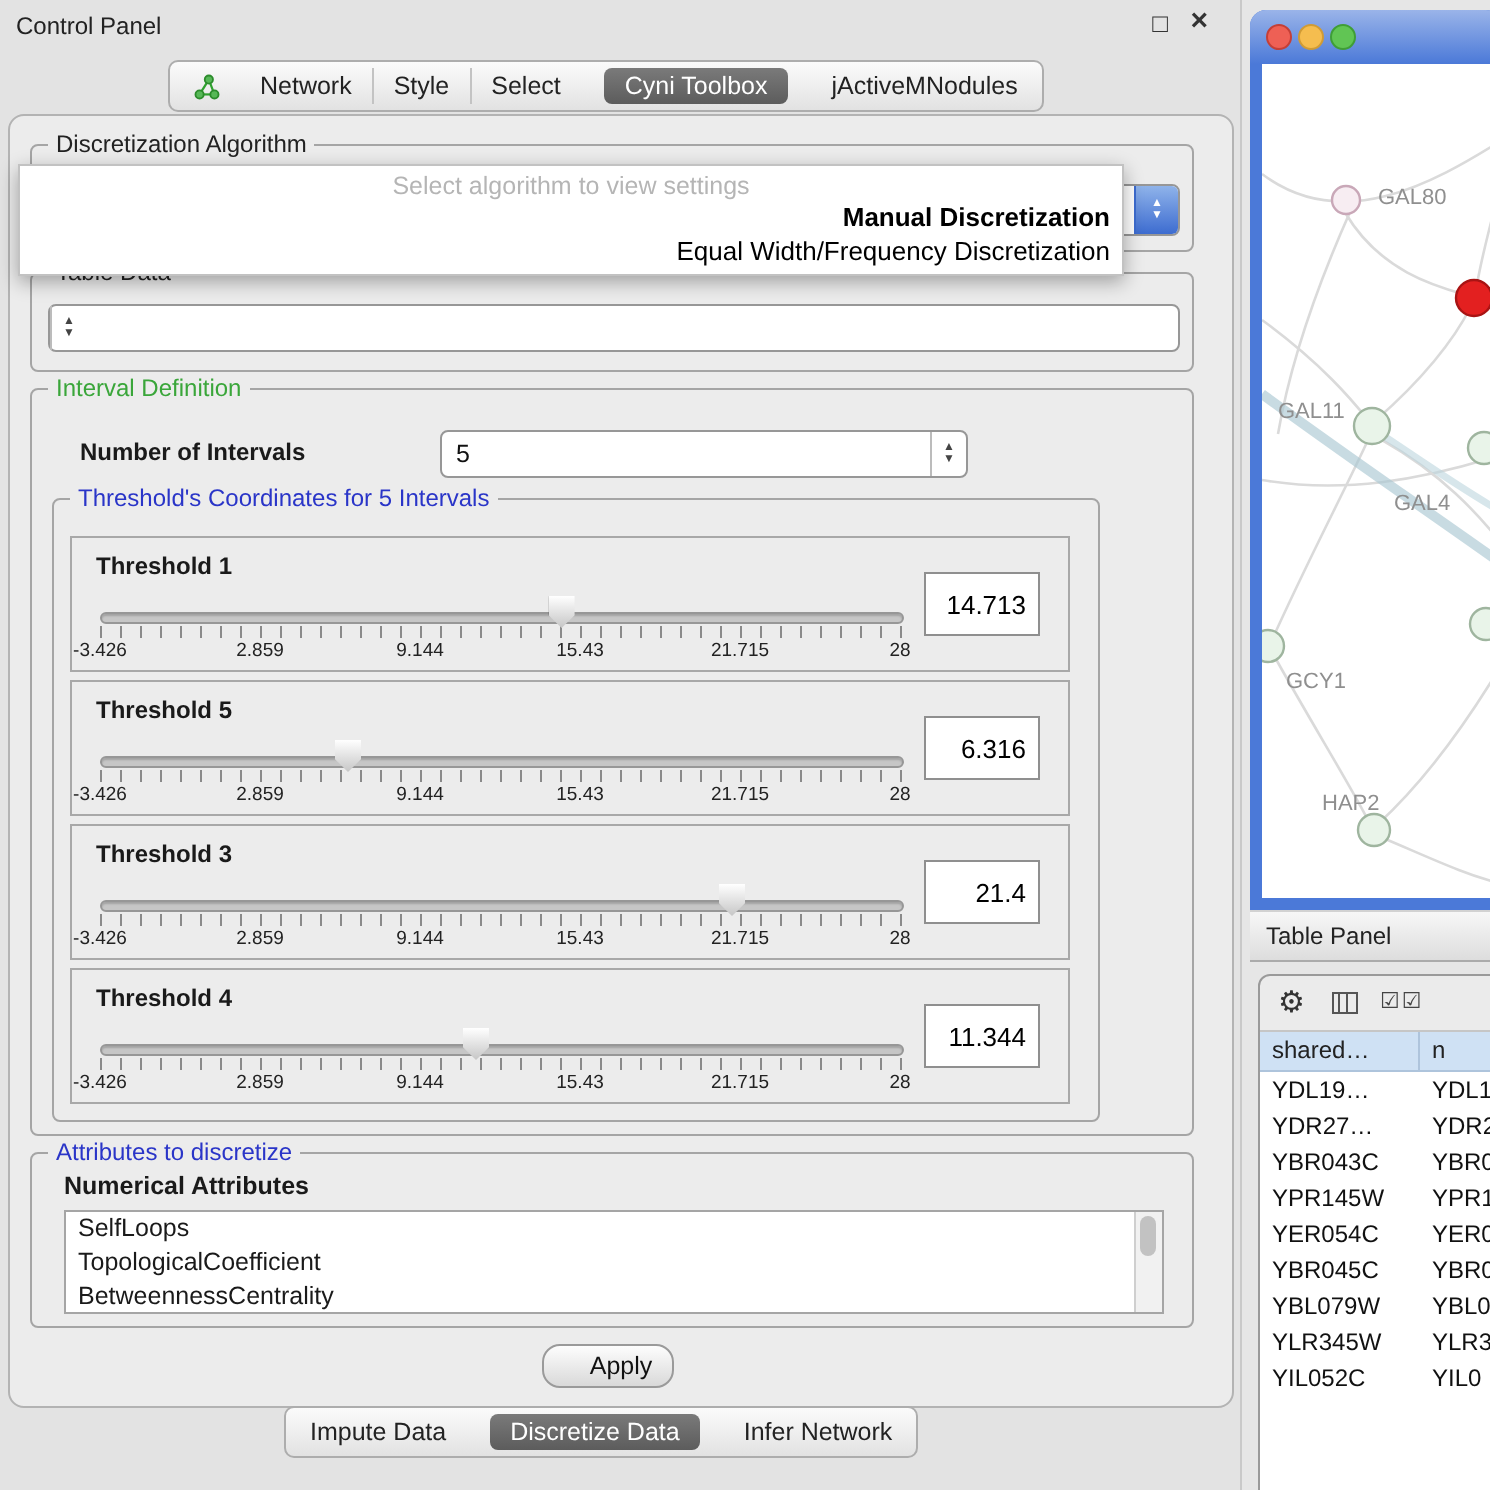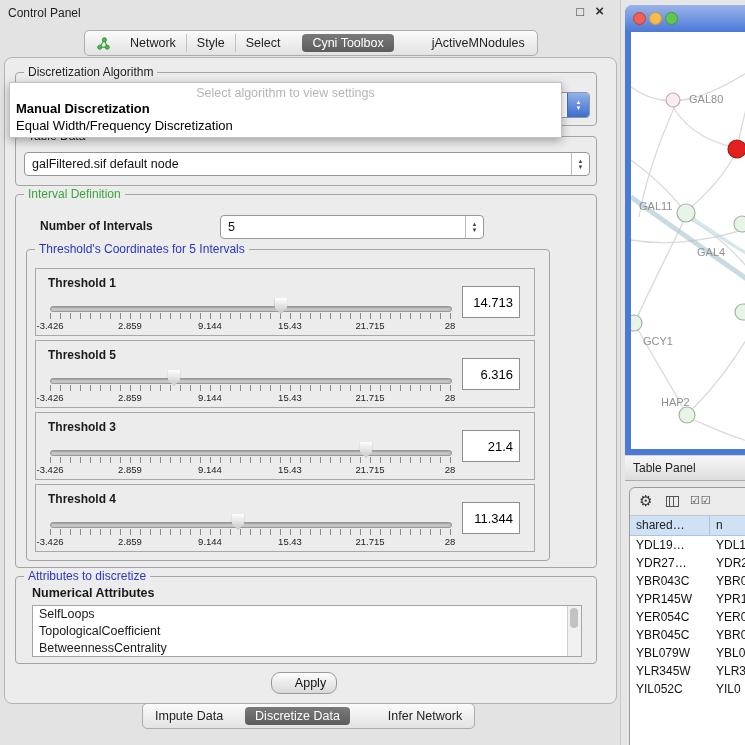--- a/index.html
+++ b/index.html
@@ -10,42 +10,42 @@
   .cp-title{position:absolute;left:8px;top:6px;font-size:12px;color:#222;}
   .winbtn{position:absolute;top:4px;font-size:13px;color:#333;cursor:default;}
   .winbtn.close{font-weight:bold;font-size:15px;top:2px;}
   
   .tabstrip{position:absolute;display:flex;align-items:center;height:24px;
             background:linear-gradient(#fbfbfb,#e2e2e2);border:1px solid #adadad;border-radius:5px;padding:0 2px;}
   .tab{display:flex;align-items:center;gap:20px;padding:2px 10px;font-size:12.5px;color:#222;white-space:nowrap;}
   .tab + .tab{border-left:1px solid #c3c3c3;}
   .tab.selected{background:linear-gradient(var(--tab-selected,#7a7a7a),#5c5c5c);color:#fff;border-radius:4px;
                 border-left:none;margin:0 12px;}
-  .tab.selected + .tab{border-left:none;margin-left:16px;}
+  .tab.selected + .tab{border-left:none;}
   
   .main{position:absolute;left:4px;top:57px;width:611px;height:645px;background:#ececec;
         border:1px solid #b3b3b3;border-radius:8px;}
   .fieldset{position:absolute;border:1px solid #a5a5a5;border-radius:4px;}
   .legend{position:absolute;top:-8px;left:8px;background:#ececec;padding:0 4px;font-size:12px;color:#222;white-space:nowrap;}
   .legend.green{color:var(--green-title,#3aa63a);}
   .legend.blue{color:var(--blue-title,#2a35c8);}
   .lbl{position:absolute;font-size:12px;white-space:nowrap;}
   .bold{font-weight:bold;}
   
   .combo{position:absolute;background:#fff;border:1px solid #979797;border-radius:4px;display:flex;align-items:center;}
   .combo-text{flex:1;font-size:12.5px;padding-left:7px;color:#111;white-space:nowrap;overflow:hidden;}
   .stepper{display:flex;flex-direction:column;align-items:center;justify-content:center;height:100%;width:17px;
            border-left:1px solid #bcbcbc;}
   .stepper .arr{font-size:6px;line-height:6px;color:#444;}
   .stepper.blue{width:21px;background:linear-gradient(#8fb3ea,#3d6cd0);border-radius:0 3px 3px 0;border-left:1px solid #3d6cd0;}
   .stepper.blue .arr{color:#fff;}
   
   .popup{position:absolute;background:#fff;border:1px solid #c2c2c2;box-shadow:0 3px 9px rgba(0,0,0,.32);z-index:50;}
   .popup-placeholder{text-align:center;font-size:12.5px;color:#b5b5b5;padding-top:3px;}
-  .popup-item{font-size:13px;padding:1px 6px;color:#000;}
+  .popup-item{font-size:13px;padding:1px 6px;color:#000;text-align:right;}
   
   .tbox{position:absolute;width:498px;height:66px;border:1px solid #a8a8a8;background:#ececec;}
   .track{position:absolute;left:14px;top:37px;width:400px;height:4px;background:#c6c6c6;
          border:1px solid #979797;border-radius:3px;box-shadow:inset 0 1px 1px rgba(0,0,0,.18);}
   .thumb{position:absolute;top:29px;width:13px;height:16px;transform:translateX(-50%);z-index:2;
          background:linear-gradient(#ffffff,#c6c6c6);
          clip-path:polygon(0 0,100% 0,100% 60%,50% 100%,0 60%);
          filter:drop-shadow(0 0 1px rgba(0,0,0,.65));}
   .ticks{position:absolute;left:14px;top:44px;width:401px;height:6px;
          background:repeating-linear-gradient(to right,#8a8a8a 0 1px,transparent 1px 10px);}
@@ -143,21 +143,20 @@
 
       <div class="popup" style="left:4px;top:24px;width:551px;height:54px">
         <div class="popup-placeholder">Select algorithm to view settings</div>
         <div class="popup-item bold">Manual Discretization</div>
         <div class="popup-item">Equal Width/Frequency Discretization</div>
       </div>
 
       <div class="fieldset" style="left:10px;top:78px;width:580px;height:48px">
         <span class="legend">Table Data</span>
         <div class="combo" style="left:8px;top:15px;width:564px;height:22px">
-          <span class="combo-text">galFiltered.sif default node</span>
           <span class="stepper">
             <span class="arr">▲</span>
             <span class="arr">▼</span>
           </span>
         </div>
       </div>
 
       <div class="fieldset" style="left:10px;top:136px;width:580px;height:372px">
         <span class="legend green">Interval Definition</span>
         <span class="lbl bold" style="left:24px;top:24px">Number of Intervals</span>

